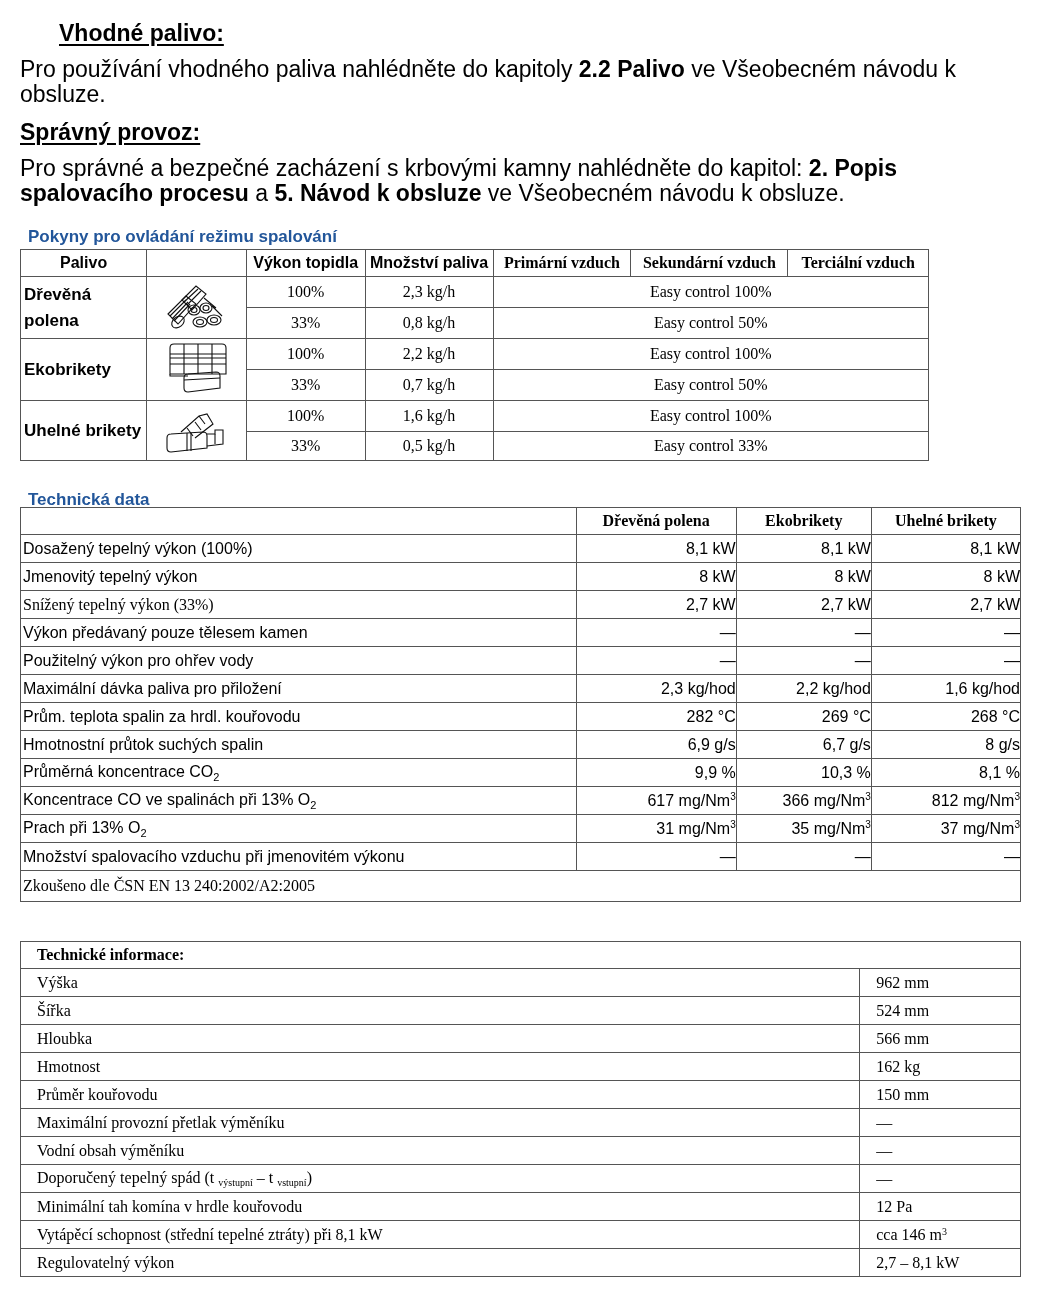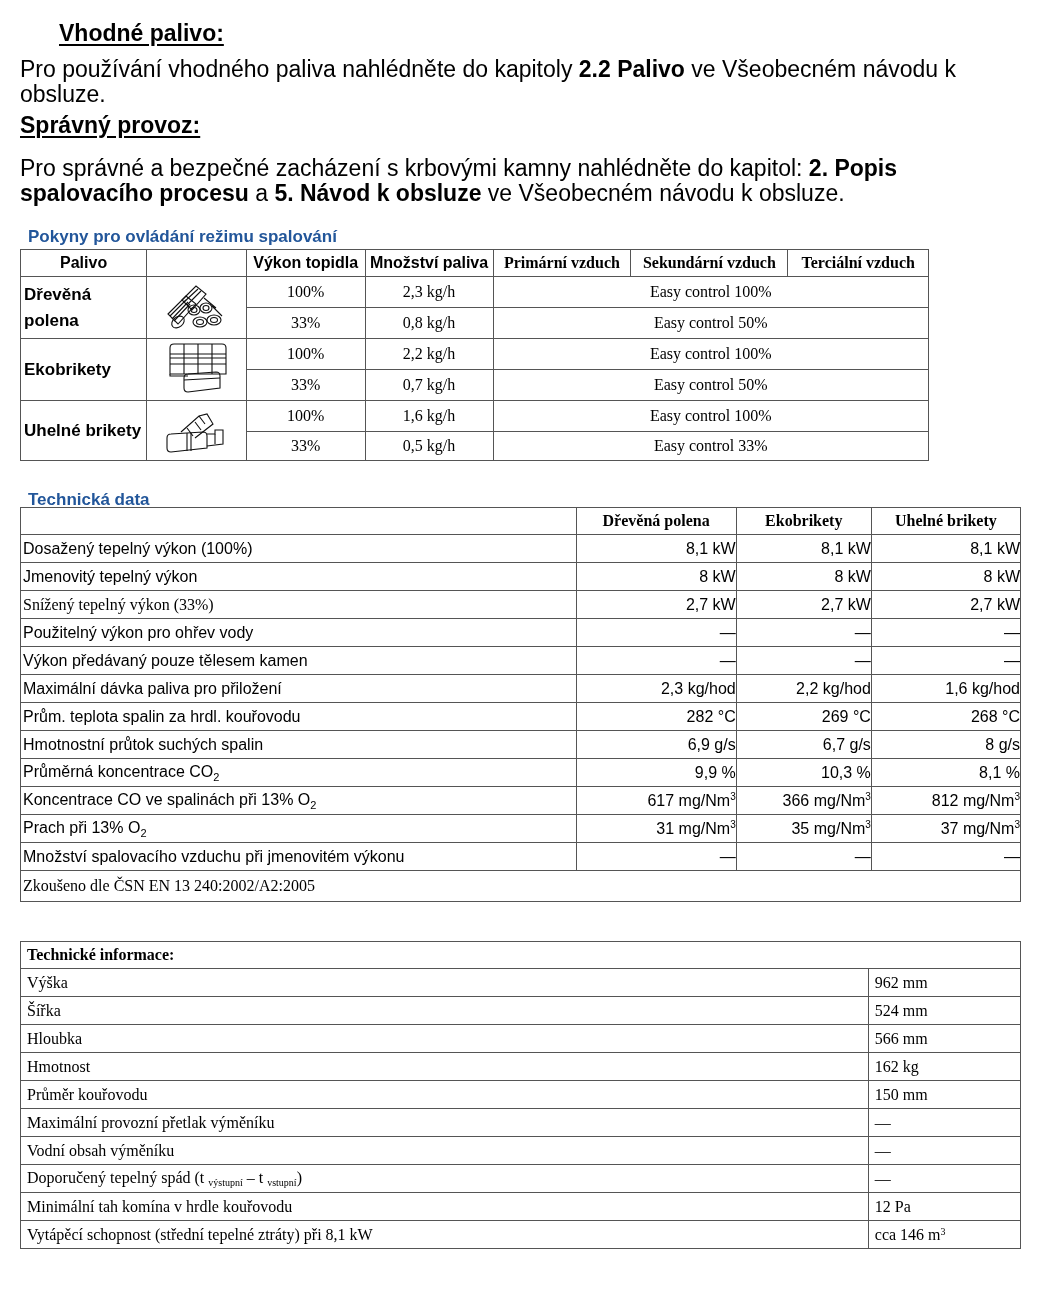--- a/index.html
+++ b/index.html
@@ -5,21 +5,21 @@
   html, body { margin: 0; padding: 0; background: #ffffff; }
   body { width: 1038px; height: 1298px; position: relative; color: #000; font-family: "Liberation Sans", sans-serif; }
   .page { position: absolute; left: 20px; top: 0; width: 1001px; }
 
   .h-underline { font-family: "Liberation Sans", sans-serif; font-weight: bold; font-size: 23px; text-decoration: underline; text-underline-offset: 3px; margin: 0; line-height: 28px; }
   .para { font-family: "Liberation Sans", sans-serif; font-size: 23px; line-height: 25px; margin: 0; }
   .para b { font-weight: bold; }
 
   .h1 { position: absolute; top: 19px; left: 0; margin-left: 39px; }
   .p1 { position: absolute; top: 57px; left: 0; width: 1001px; }
-  .h2 { position: absolute; top: 111px; left: 0; }
+  .h2 { position: absolute; top: 118px; left: 0; }
   .p2 { position: absolute; top: 156px; left: 0; width: 1001px; }
 
   .section-title { position: absolute; left: 0; font-family: "Liberation Sans", sans-serif; font-weight: bold; font-size: 17px; color: #22569a; margin: 8px; }
   .st1 { top: 219px; }
   .st2 { top: 482px; }
 
   table { border-collapse: collapse; position: absolute; left: 0; }
   td, th { border: 1px solid #555; padding: 0; }
 
   
@@ -39,21 +39,21 @@
   .t2 td { height: 27px; font-size: 16px; }
   .t2 td.label { font-family: "Liberation Sans", sans-serif; padding-left: 2px; }
   .t2 td.label.serif { font-family: "Liberation Serif", serif; }
   .t2 td.num { font-family: "Liberation Sans", sans-serif; text-align: right; }
   .t2 td.foot { font-family: "Liberation Serif", serif; padding-left: 2px; height: 30px; }
   .t2 sup { font-size: 10px; vertical-align: 6px; }
   .sub { font-size: 11px; vertical-align: -4px; }
 
   
   .t3 { top: 941px; width: 1001px; }
-  .t3 td { font-family: "Liberation Serif", serif; font-size: 16px; height: 27px; padding-left: 6px; }
+  .t3 td { font-family: "Liberation Serif", serif; font-size: 16px; height: 27px; padding-left: 16px; }
   .t3 td.hdr { font-weight: bold; height: 26px; }
   .t3 td.v { width: 146px; }
   .t3 .small-sub { font-size: 10px; vertical-align: -3px; }
   .t3 sup { font-size: 10px; vertical-align: 5px; }
 
   svg.fuel-icon { display: block; margin: 0 auto; }
 </style>
 </head>
 <body>
 
@@ -196,27 +196,27 @@
           <td class="num"><span>8 kW</span></td>
           <td class="num"><span>8 kW</span></td>
         </tr>
         <tr>
           <td class="label serif"><span>Snížený tepelný výkon (33%)</span></td>
           <td class="num"><span>2,7 kW</span></td>
           <td class="num"><span>2,7 kW</span></td>
           <td class="num"><span>2,7 kW</span></td>
         </tr>
         <tr>
+          <td class="label"><span>Výkon předávaný pouze tělesem kamen</span></td>
+          <td class="num"><span>—</span></td>
+          <td class="num"><span>—</span></td>
+          <td class="num"><span>—</span></td>
+        </tr>
+        <tr>
           <td class="label"><span>Použitelný výkon pro ohřev vody</span></td>
-          <td class="num"><span>—</span></td>
-          <td class="num"><span>—</span></td>
-          <td class="num"><span>—</span></td>
-        </tr>
-        <tr>
-          <td class="label"><span>Výkon předávaný pouze tělesem kamen</span></td>
           <td class="num"><span>—</span></td>
           <td class="num"><span>—</span></td>
           <td class="num"><span>—</span></td>
         </tr>
         <tr>
           <td class="label"><span>Maximální dávka paliva pro přiložení</span></td>
           <td class="num"><span>2,3 kg/hod</span></td>
           <td class="num"><span>2,2 kg/hod</span></td>
           <td class="num"><span>1,6 kg/hod</span></td>
         </tr>
@@ -308,16 +308,20 @@
           <td class="v"><span>—</span></td>
         </tr>
         <tr>
           <td><span>Minimální tah komína v hrdle kouřovodu</span></td>
           <td class="v"><span>12 Pa</span></td>
         </tr>
         <tr>
           <td><span>Vytápěcí schopnost (střední tepelné ztráty) při 8,1 kW</span></td>
           <td class="v"><span>cca 146 m</span><sup>3</sup></td>
         </tr>
+        <tr>
+          <td><span>Regulovatelný výkon</span></td>
+          <td class="v"><span>2,7 – 8,1 kW</span></td>
+        </tr>
       </tbody>
   </table>
 
 </div>
 
 </body></html>

